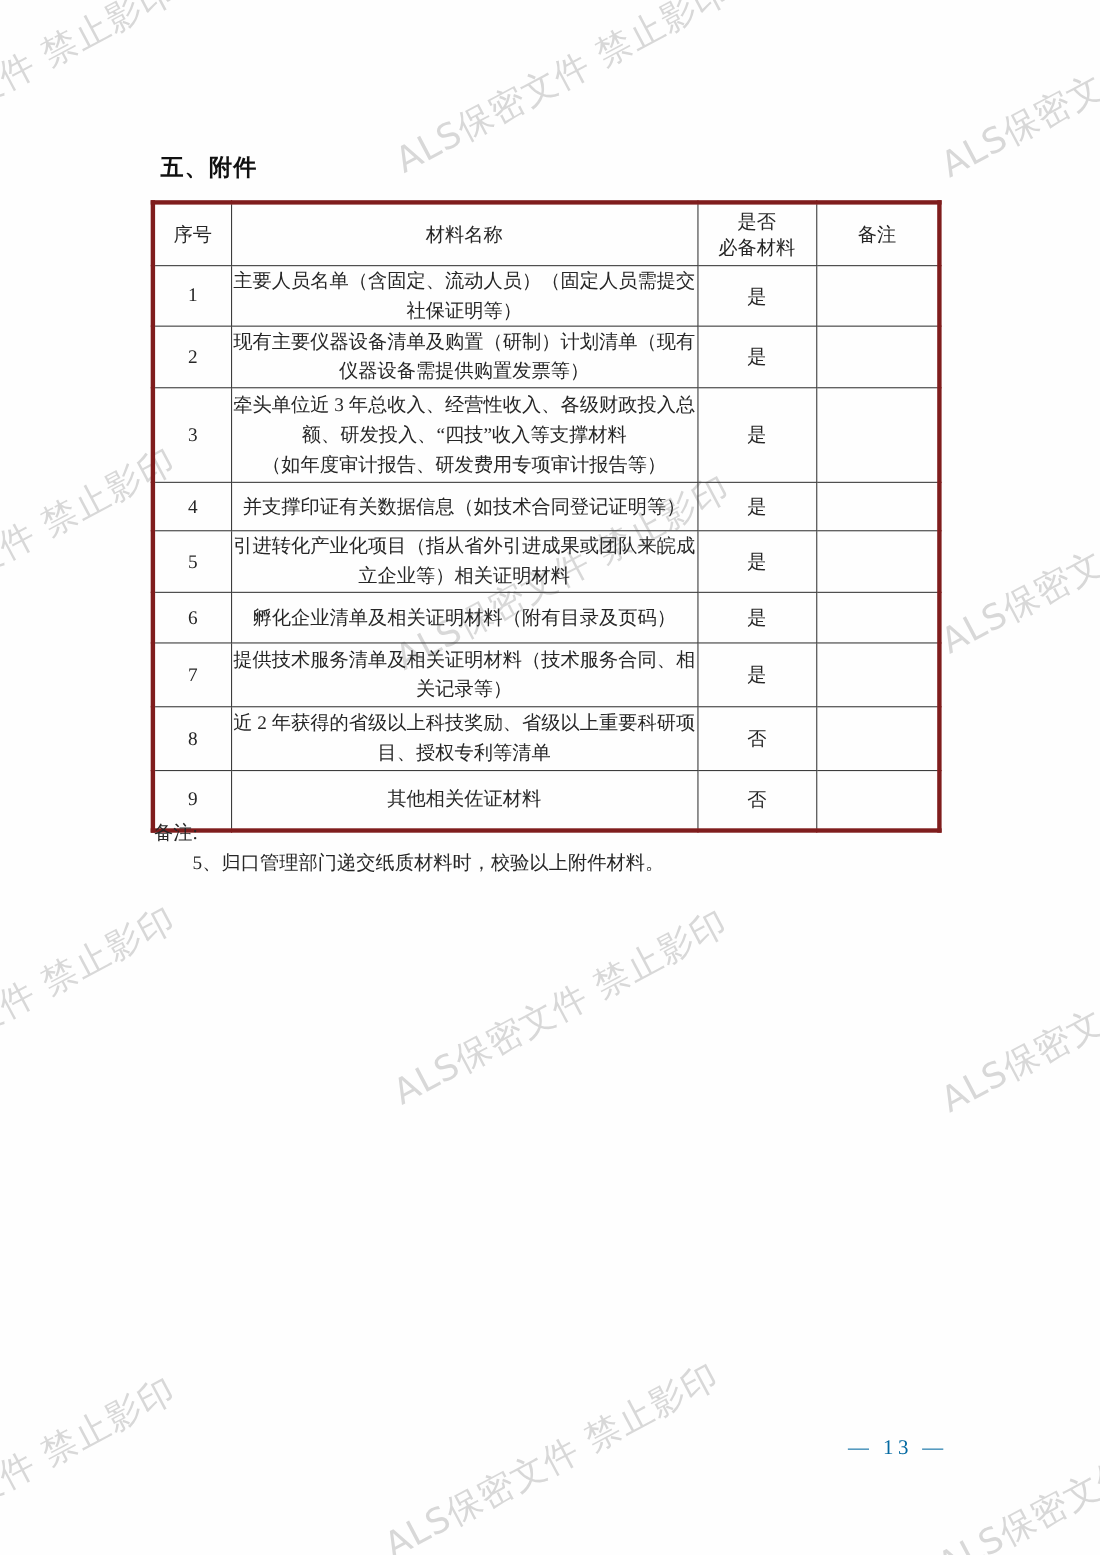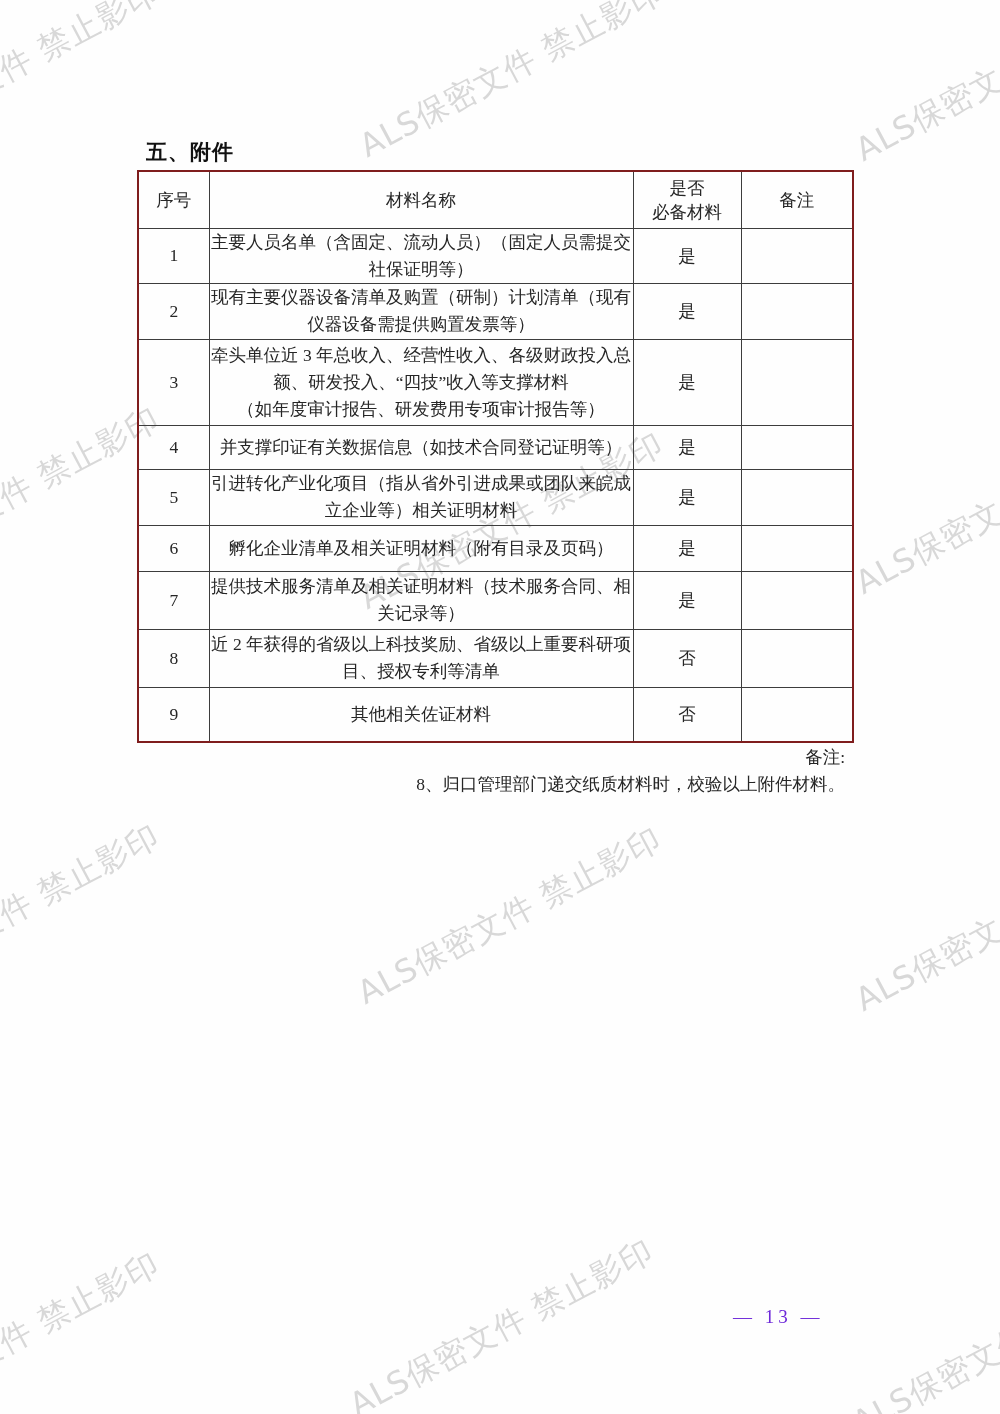--- a/index.html
+++ b/index.html
@@ -26,25 +26,25 @@
     line-height:40px;
   }
   
   .content{position:absolute;inset:0;z-index:1;text-decoration:underline;}
   .section-title{
     position:absolute;left:146px;top:138px;
     font-size:21px;font-weight:bold;color:#111;
     letter-spacing:1px;
   }
   table.att{
-    position:absolute;left:137px;top:170px;
+    position:absolute;left:137px;top:182px;
     width:715px;
     border-collapse:collapse;
     table-layout:fixed;
-    border:2px solid #7f1d1d;
+    border:4px solid #7f1d1d;
   }
   table.att td,table.att th{
     border:1.5px solid #3d3d3d;
     font-size:17.5px;
     font-weight:normal;
     color:#262626;
     padding:0;
     vertical-align:middle;
   }
   col.c-idx{width:71px;}
@@ -69,34 +69,33 @@
   }
   .name-cell{
     text-align:center;
     padding:4px 8px 4px 12px;
     line-height:27px;
     white-space:pre-wrap;
   }
   .req-cell,.rem-cell{text-align:center;}
   
   .notes{
-    position:absolute;left:129px;top:744px;
+    position:absolute;left:140px;top:744px;
     width:716px;
     font-size:17.5px;
     line-height:27px;
     color:#262626;
-    text-align:right;
   }
   .notes-label{margin:0;}
   .note-item{margin:0;text-indent:35px;}
   
   .page-number{
-    position:absolute;left:733px;top:1306px;
+    position:absolute;left:771px;top:1306px;
     font-size:19px;
-    color:#6d28d9;
+    color:#0369a1;
     letter-spacing:4px;
   }
 </style>
 </head>
 <body>
 
 <div class="page">
 
   <div class="wm-layer">
     <span class="wm" style="left:-142px;top:128px">ALS保密文件 禁止影印</span>
@@ -187,19 +186,19 @@
           <td class="idx-cell">9</td>
           <td class="name-cell">其他相关佐证材料</td>
           <td class="req-cell">否</td>
           <td class="rem-cell"></td>
         </tr>
       </tbody>
     </table>
 
     <div class="notes">
       <p class="notes-label">备注:</p>
-      <p class="note-item">8、归口管理部门递交纸质材料时，校验以上附件材料。</p>
+      <p class="note-item">5、归口管理部门递交纸质材料时，校验以上附件材料。</p>
     </div>
 
     <div class="page-number">— 13 —</div>
 
   </div>
 </div>
 
 </body></html>

